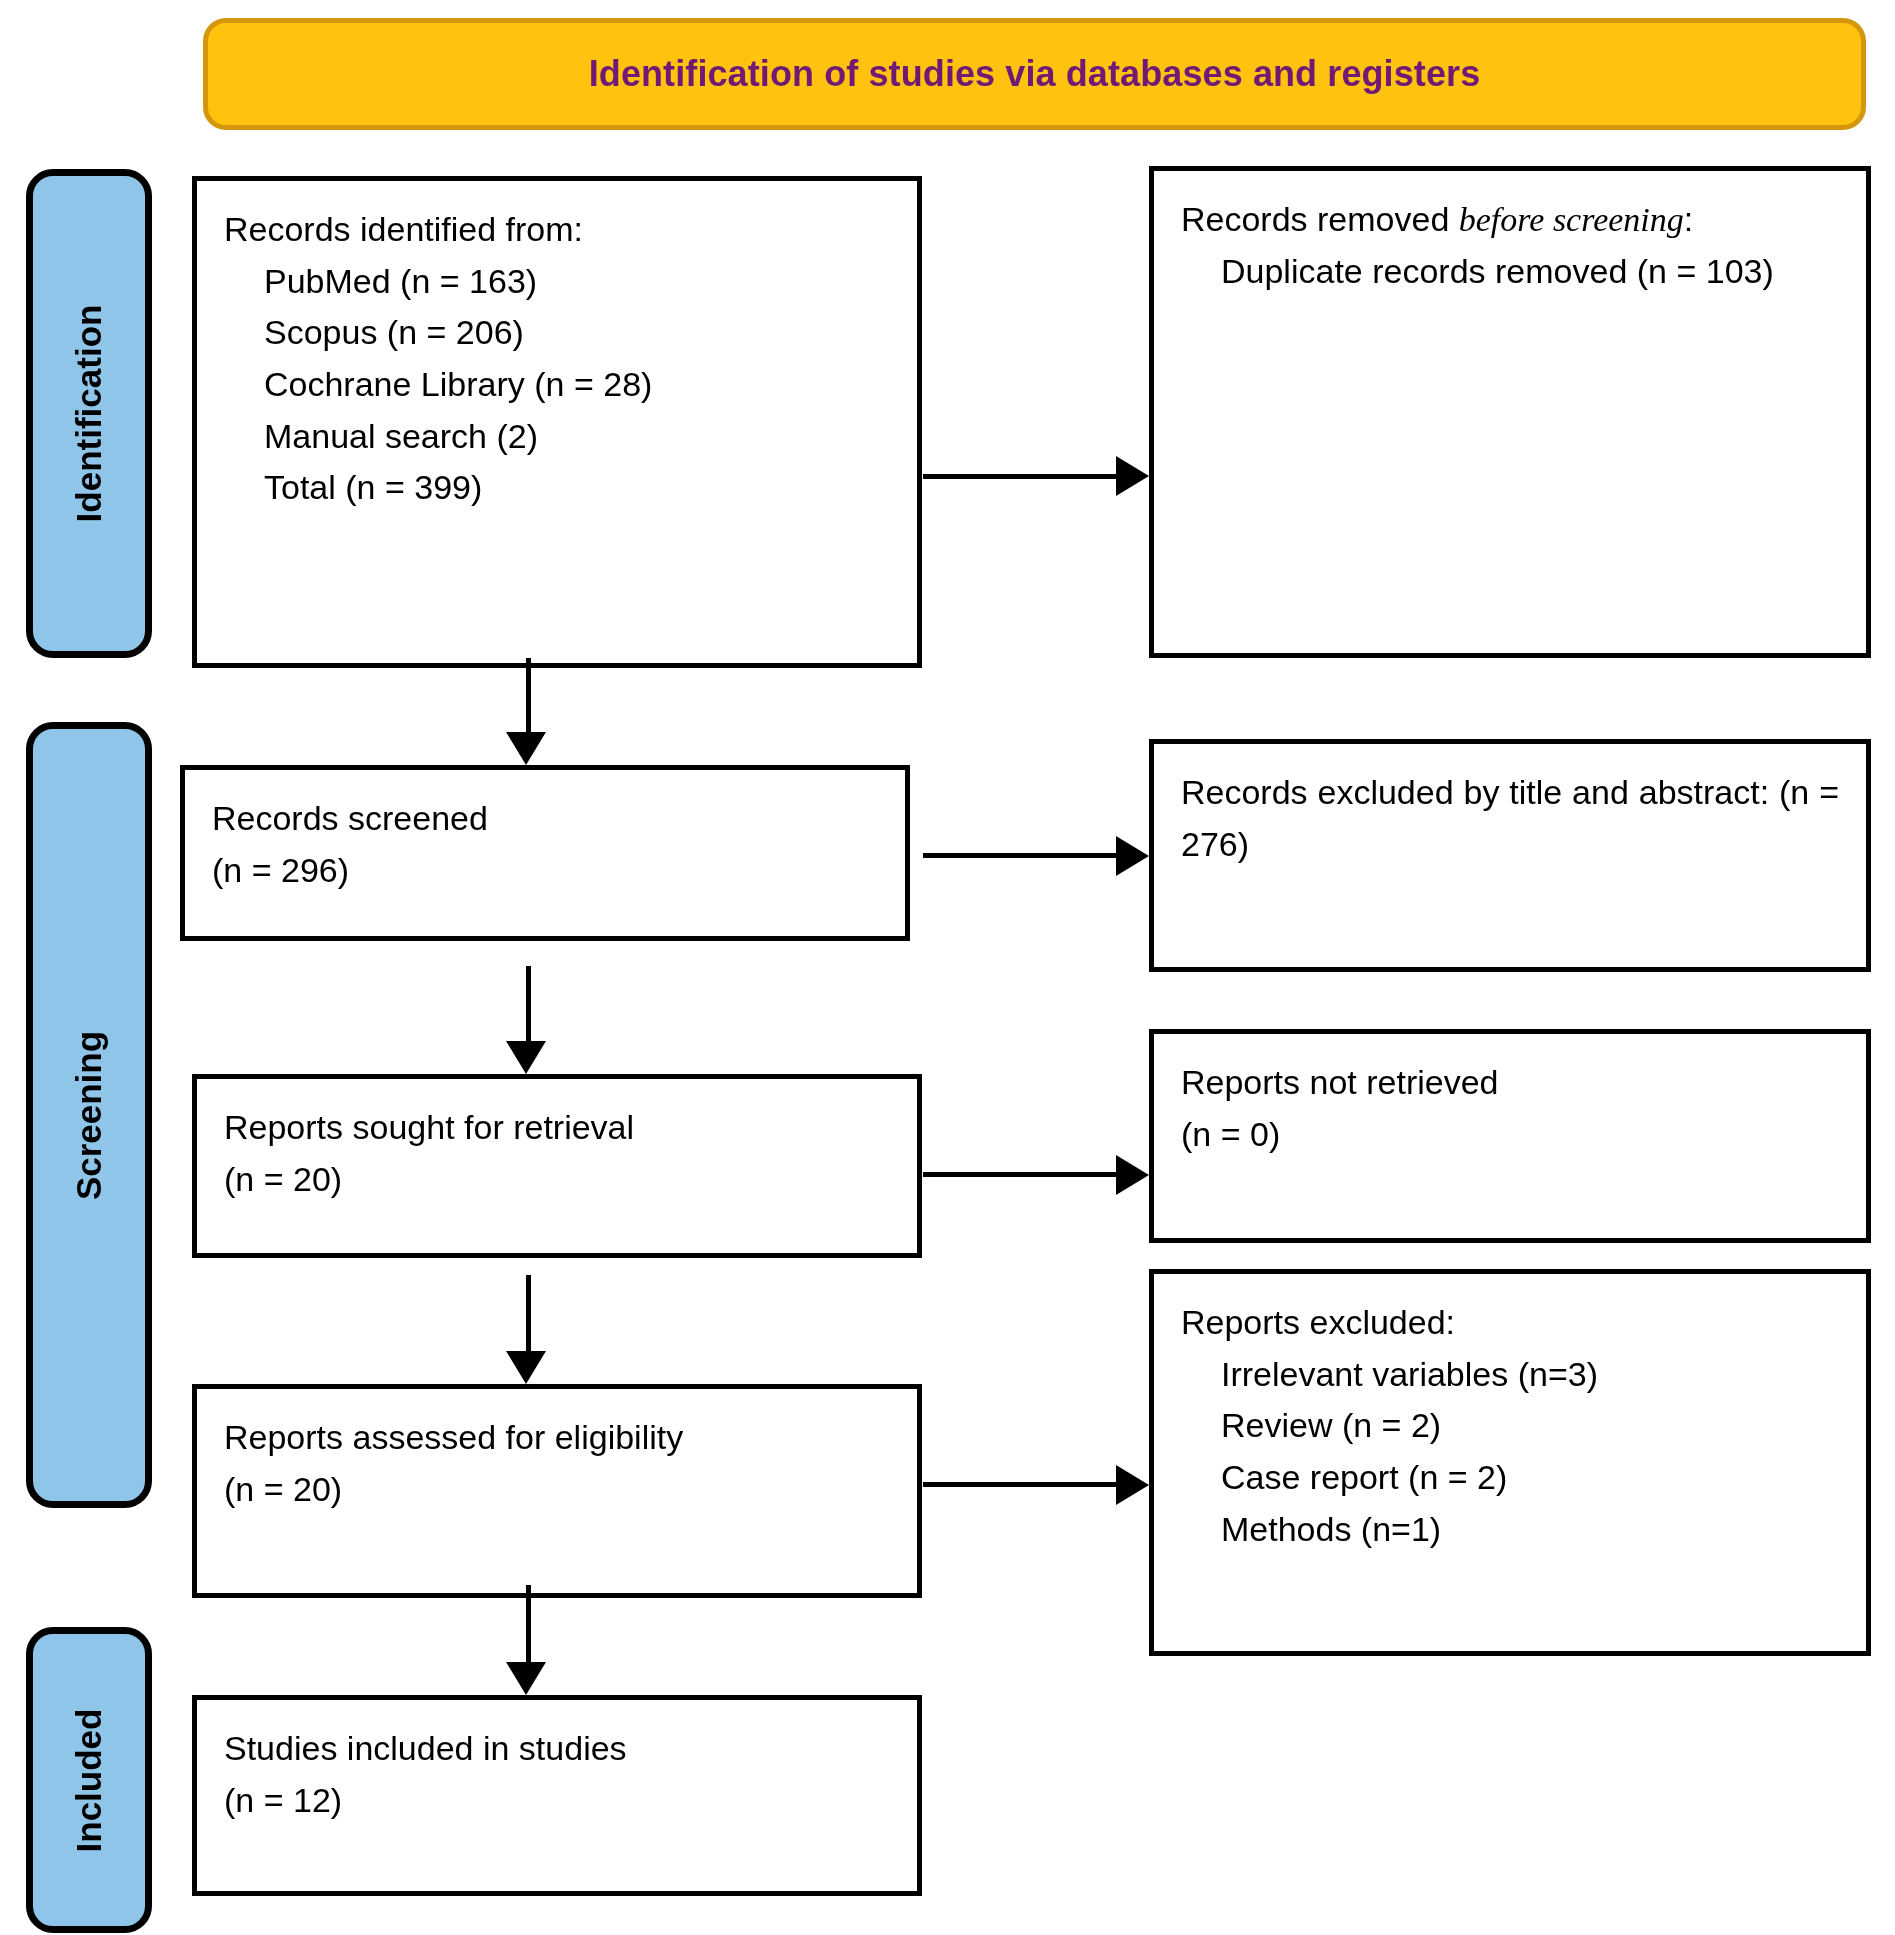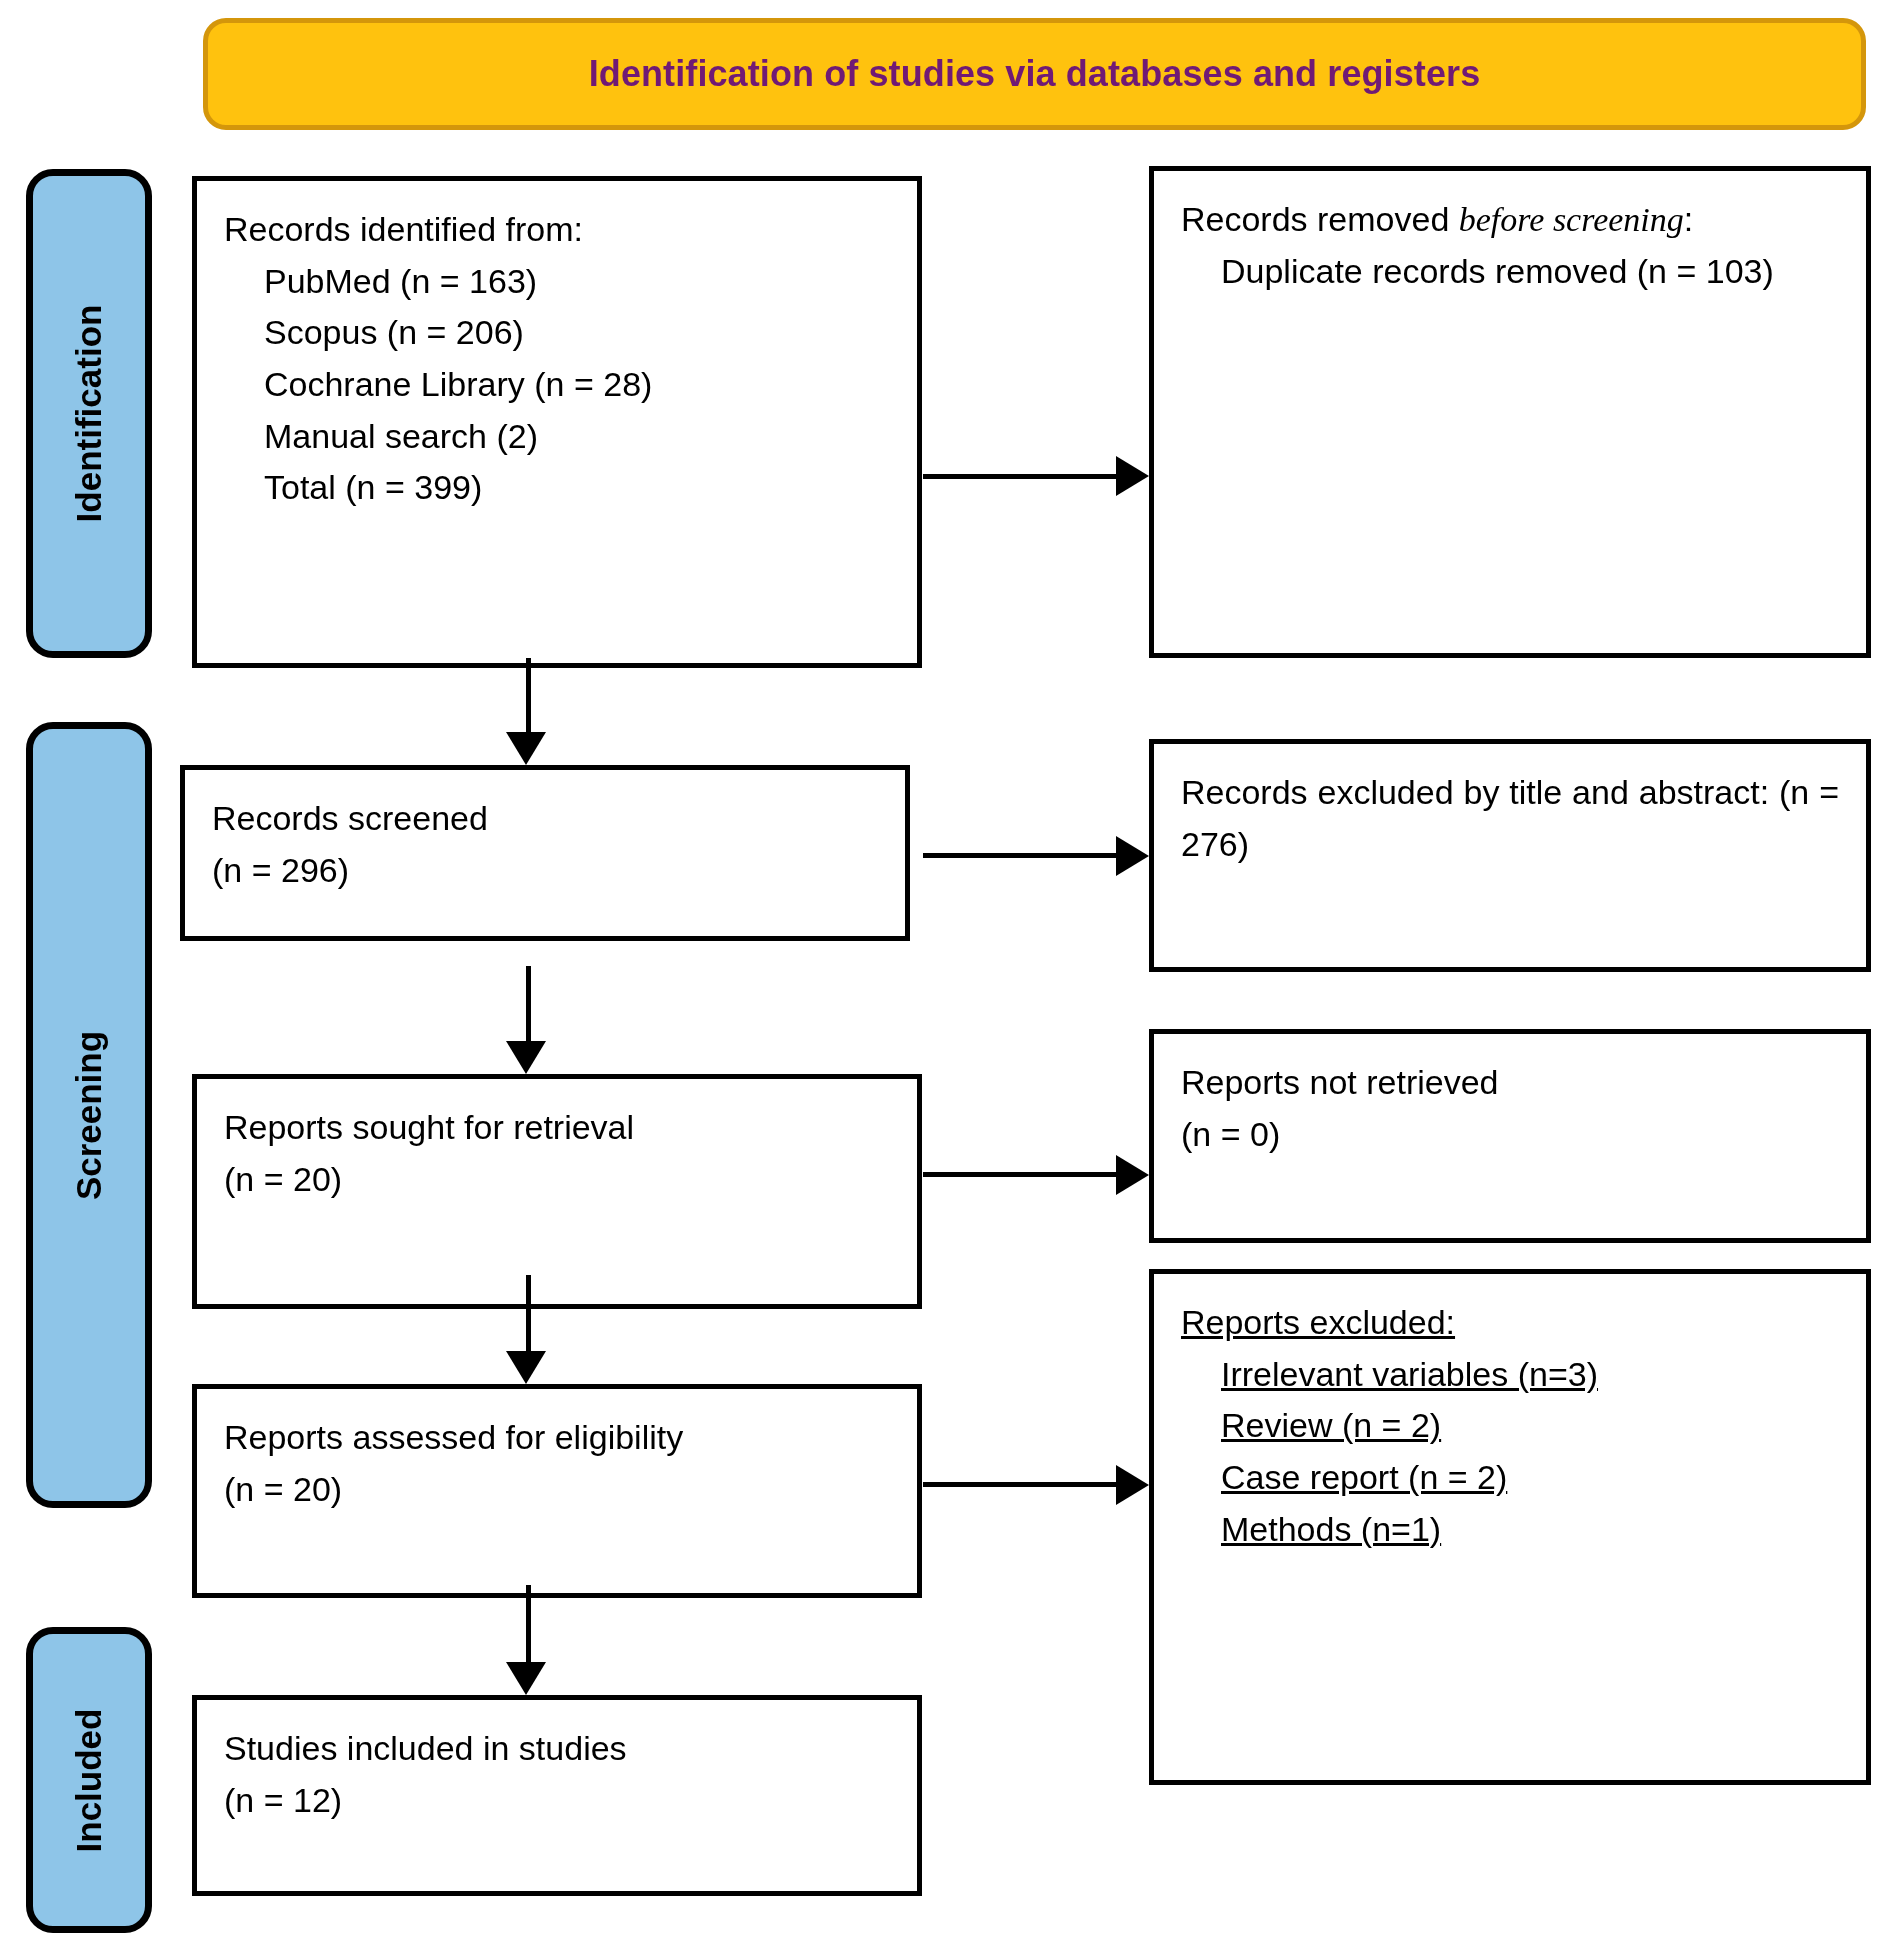--- a/index.html
+++ b/index.html
@@ -91,29 +91,29 @@
     text-align-last: left;
     font-size: 34px;
     line-height: 1.52;
     color: #000000;
   }
   em.ital { font-style: italic; font-family: Liberation Serif, serif; }
 
   
   #box-identified     { left: 192px; top: 176px;  width: 730px; height: 492px; }
   #box-screened       { left: 180px; top: 765px; width: 730px; height: 176px; }
-  #box-sought         { left: 192px; top: 1074px; width: 730px; height: 235px; }
+  #box-sought         { left: 192px; top: 1074px; width: 730px; height: 184px; }
   #box-assessed       { left: 192px; top: 1384px; width: 730px; height: 214px; }
   #box-included       { left: 192px; top: 1695px; width: 730px; height: 201px; }
 
   
   #box-removed        { left: 1149px; top: 166px;  width: 722px; height: 492px; }
   #box-excluded-ta    { left: 1149px; top: 739px; width: 722px; height: 233px; }
   #box-not-retrieved  { left: 1149px; top: 1029px; width: 722px; height: 214px; }
-  #box-reports-excl   { left: 1149px; top: 1269px; width: 722px; height: 516px; text-decoration: underline; }
+  #box-reports-excl   { left: 1149px; top: 1269px; width: 722px; height: 387px; }
 
   
   .vline {
     position: absolute;
     width: 5.2px;
     background: #000000;
   }
   .hline {
     position: absolute;
     height: 5.2px;

